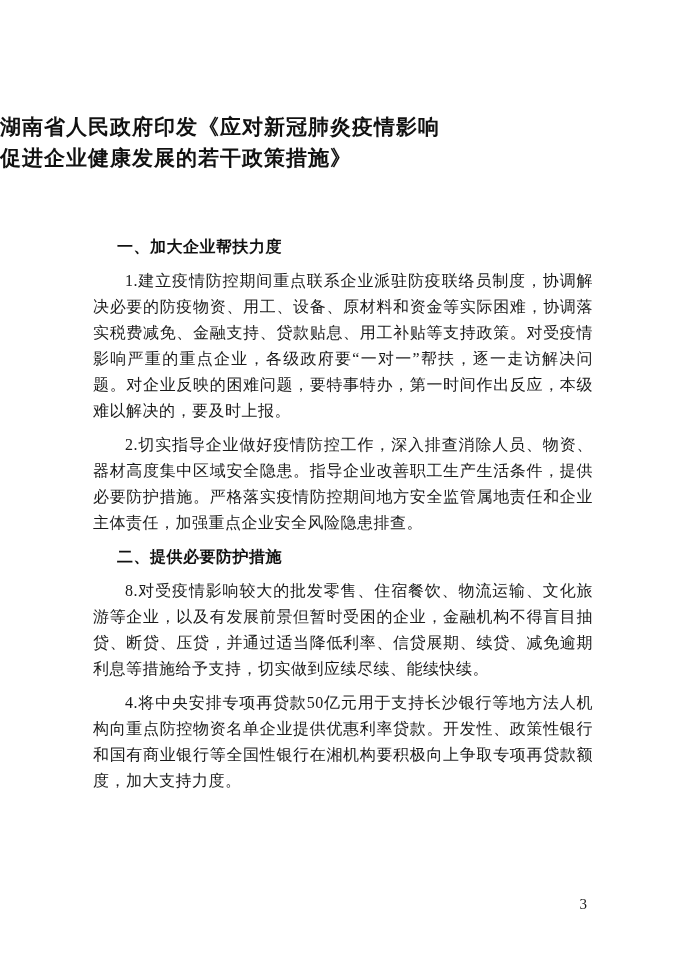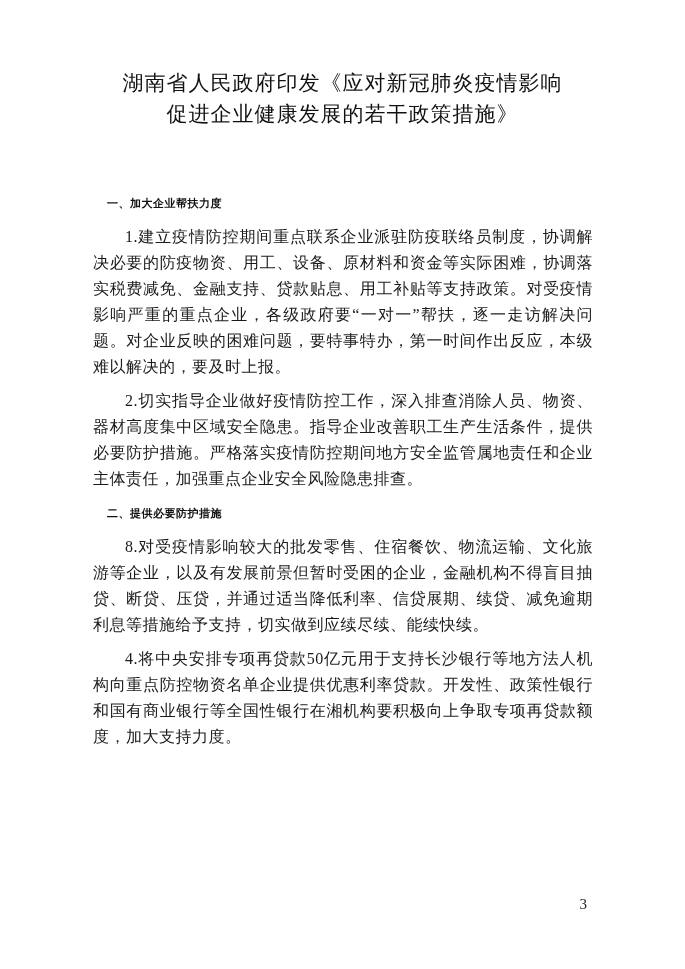--- a/index.html
+++ b/index.html
@@ -12,38 +12,37 @@
     width: 685px;
     height: 969px;
     background: #ffffff;
     font-family: "Liberation Serif", "DejaVu Serif", serif;
     color: #1a1a1a;
     overflow: hidden;
     box-sizing: border-box;
   }
   .doc-title {
     margin: 0;
-    padding-top: 68px;
-    text-align: center;
+    padding-top: 112px;
     font-size: 21px;
     line-height: 31px;
-    font-weight: normal;
+    font-weight: bold;
     letter-spacing: 1px;
     color: #111111;
   }
   .doc-body {
     margin: 60px 84px 0 85px;
     font-size: 16px;
     line-height: 26px;
     text-align: justify;
     letter-spacing: 0.5px;
   }
   .section-heading {
     margin: 0;
-    font-size: 11px;
+    font-size: 16px;
     line-height: 26px;
     font-weight: bold;
     text-indent: 2em;
     color: #111111;
   }
   .para {
     margin: 8px;
     text-indent: 2em;
   }
   .page-number {

